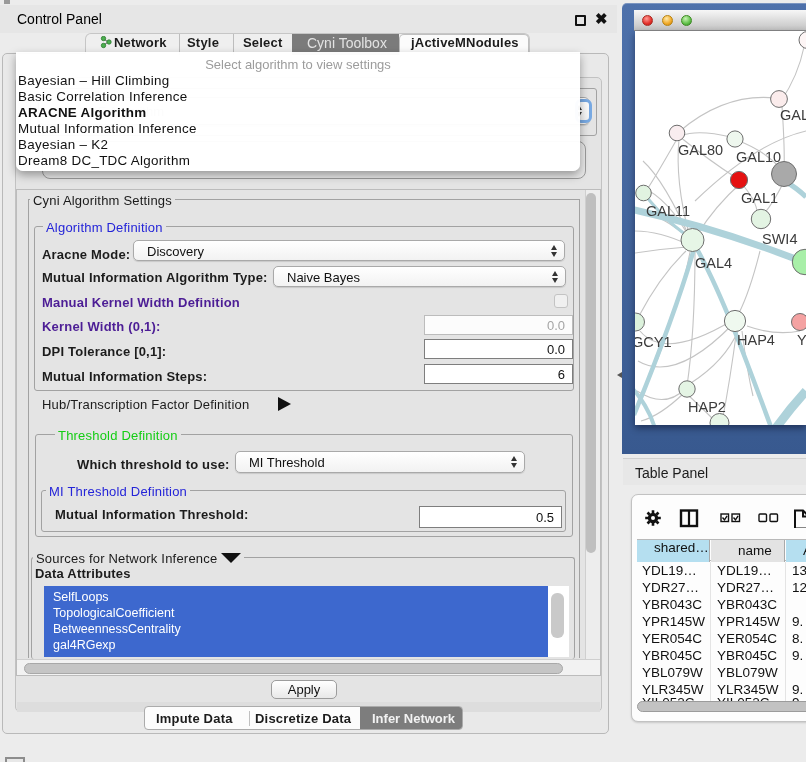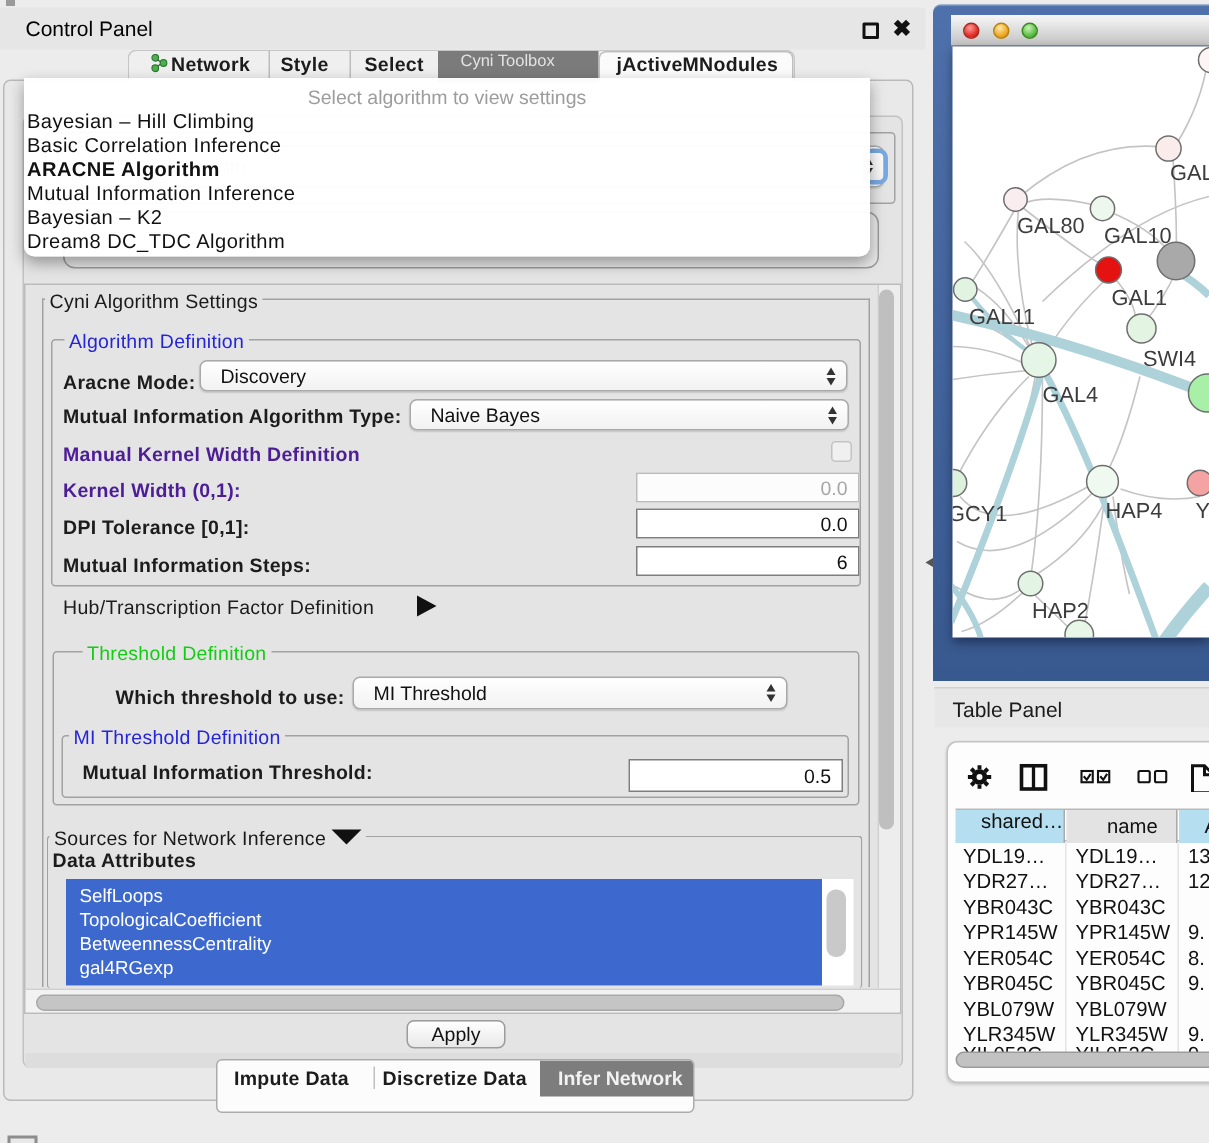--- a/index.html
+++ b/index.html
@@ -54,21 +54,21 @@
     <svg class="abs" style="left:14px;top:2px;" width="12" height="13" viewBox="0 0 12 13">
       <line x1="4" y1="3" x2="8" y2="6" stroke="#555" stroke-width="1"></line>
       <line x1="4" y1="9" x2="8" y2="6" stroke="#555" stroke-width="1"></line>
       <circle cx="3.5" cy="2.5" r="2.2" fill="#4caf50" stroke="#2c7a2e" stroke-width="0.8"></circle>
       <circle cx="3.5" cy="9.5" r="2.2" fill="#4caf50" stroke="#2c7a2e" stroke-width="0.8"></circle>
       <circle cx="9" cy="6" r="2.2" fill="#4caf50" stroke="#2c7a2e" stroke-width="0.8"></circle>
     </svg>
     <div class="abs lbl" style="left:28px;top:1px;font-weight:600;">Network</div>
     <div class="abs lbl" style="left:101px;top:1px;font-weight:600;">Style</div>
     <div class="abs lbl" style="left:157px;top:1px;font-weight:600;">Select</div>
-    <div class="abs" style="left:221px;top:1px;font-size:11px;color:#e3e3e3;">Cyni Toolbox</div>
+    <div class="abs" style="left:221px;top:1px;font-size:14px;color:#e3e3e3;">Cyni Toolbox</div>
     <div class="abs lbl" style="left:325px;top:1px;font-weight:600;">jActiveMNodules</div>
   </div>
 
   <div class="abs" id="cpanelbody" style="left:15px;top:77px;width:587px;height:635px;background:#e4e4e4;border:1px solid #c2c2c2;border-radius:5px;">
 
     <div class="grp" style="left:14px;top:10px;width:567px;height:48px;"></div>
     <div class="combo" style="left:22px;top:19px;width:552px;height:28px;border-radius:6px;">
       <span class="ct" style="color:#999;">ARACNE Algorithm</span>
         <span class="spin"></span>
     </div>
@@ -139,21 +139,21 @@
               <div class="litem" style="top:52px;">gal4RGexp</div>
               <div class="abs" style="left:507px;top:7px;width:13px;height:45px;background:#c9c9c9;border-radius:6px;"></div>
             </div>
           </div>
         </div>
       </div>
 
     <div class="abs" style="left:255px;top:602px;width:66px;height:19px;background:linear-gradient(#ffffff,#e8e8e8);border:1px solid #9c9c9c;border-radius:5px;text-align:center;font-size:13px;color:#111;line-height:18px;">Apply</div>
   </div>
 
-  <div class="abs" id="btabs" style="left:144px;top:706px;width:319px;height:36px;background:#fcfcfc;border:1px solid #ababab;border-radius:4px;overflow:hidden;">
+  <div class="abs" id="btabs" style="left:144px;top:706px;width:319px;height:24px;background:#fcfcfc;border:1px solid #ababab;border-radius:4px;overflow:hidden;">
     <div class="abs" style="left:104px;top:4px;width:1px;height:15px;background:#c0c0c0;"></div>
     <div class="abs" style="left:215px;top:0;width:104px;height:24px;background:#7d7d7d;"></div>
     <div class="abs lbl b" style="left:11px;top:4px;">Impute Data</div>
     <div class="abs lbl b" style="left:110px;top:4px;">Discretize Data</div>
     <div class="abs b" style="left:227px;top:4px;font-size:13px;color:#f2f2f2;">Infer Network</div>
   </div>
 
   <div class="abs" id="popup" style="left:16px;top:52px;width:564px;height:119px;background:rgba(255,255,255,0.97);box-shadow:0 4px 10px rgba(0,0,0,0.35);border-radius:0 0 7px 7px;">
     <div style="height:16px;margin-top:5px;font-size:13px;color:#9c9c9c;text-align:center;">Select algorithm to view settings</div>
     <div class="pitem">Bayesian – Hill Climbing</div>

